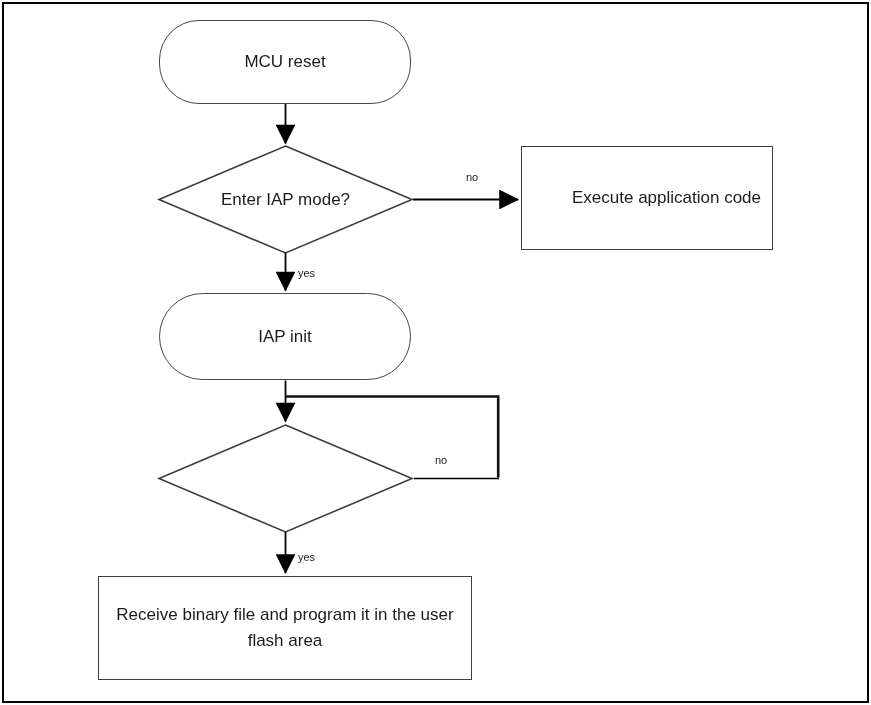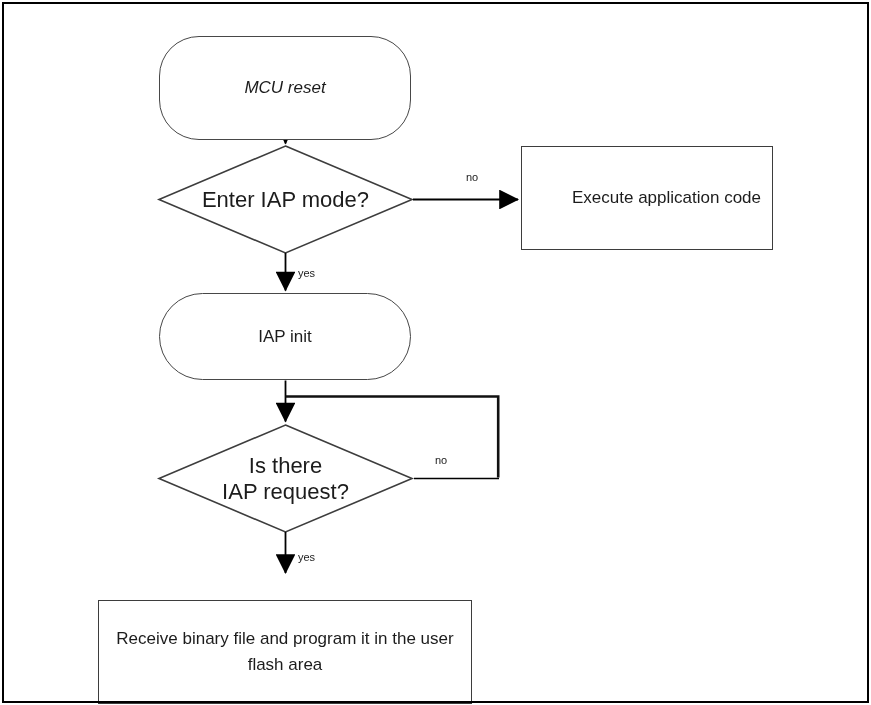--- a/index.html
+++ b/index.html
@@ -35,35 +35,35 @@
   }
   .terminator { border: 1.6px solid #474747; }
   .process    { border: 1.7px solid #3d3d3d; padding-left: 39px; }
   .diamond-label {
     position: absolute;
     display: flex;
     flex-direction: column;
     align-items: center;
     justify-content: center;
     text-align: right;
-    font-size: 22px;
+    font-size: 17px;
     line-height: 26px;
     background: transparent;
   }
   .edge-label {
     position: absolute;
     font-size: 11px;
     line-height: 18px;
     background: transparent;
   }
   
-  .n-mcu-reset   { left: 159px; top: 36px;  width: 252px; height: 104px;  border-radius: 40px; font-style: italic; }
+  .n-mcu-reset   { left: 159px; top: 20px;  width: 252px; height: 84px;  border-radius: 40px; }
   .n-iap-init    { left: 159px; top: 293px; width: 252px; height: 87px;  border-radius: 44px; justify-content: center; }
   .n-execute     { left: 521px; top: 146px; width: 252px; height: 104px; }
-  .n-receive     { left: 98px;  top: 576px; width: 374px; height: 104px; padding: 16px 10px; margin-top: 24px; }
+  .n-receive     { left: 98px;  top: 576px; width: 374px; height: 104px; padding: 16px 10px; }
   .d1-label      { left: 159px; top: 146px; width: 253px; height: 107px; }
   .d2-label      { left: 159px; top: 425px; width: 253px; height: 107px; }
   .l-no1  { left: 466px; top: 168px; }
   .l-yes1 { left: 298px; top: 264px; }
   .l-no2  { left: 435px; top: 451px; }
   .l-yes2 { left: 298px; top: 548px; }
 </style>
 </head>
 <body>
 
@@ -101,24 +101,20 @@
   </div>
 
   <div class="node process n-receive">
     <span>Receive binary file and program it in the user flash area</span>
   </div>
 
   <div class="diamond-label d1-label">
     <span>Enter IAP mode?</span>
   </div>
 
-  <div class="diamond-label d2-label">
-    <span>Is there</span>
-    <span>IAP request?</span>
-  </div>
 
   <span class="edge-label l-no1">no</span>
   <span class="edge-label l-yes1">yes</span>
   <span class="edge-label l-no2">no</span>
   <span class="edge-label l-yes2">yes</span>
 
   <div class="frame"></div>
 </div>
 
 </body></html>

